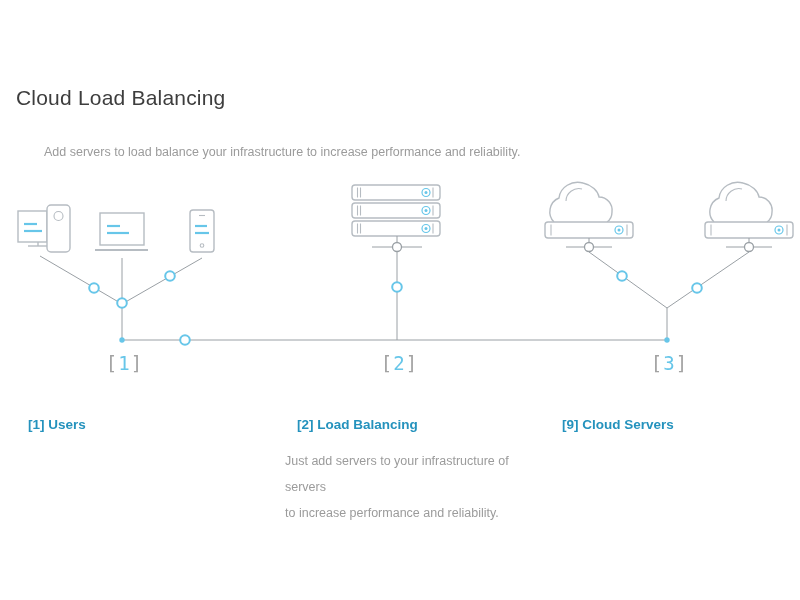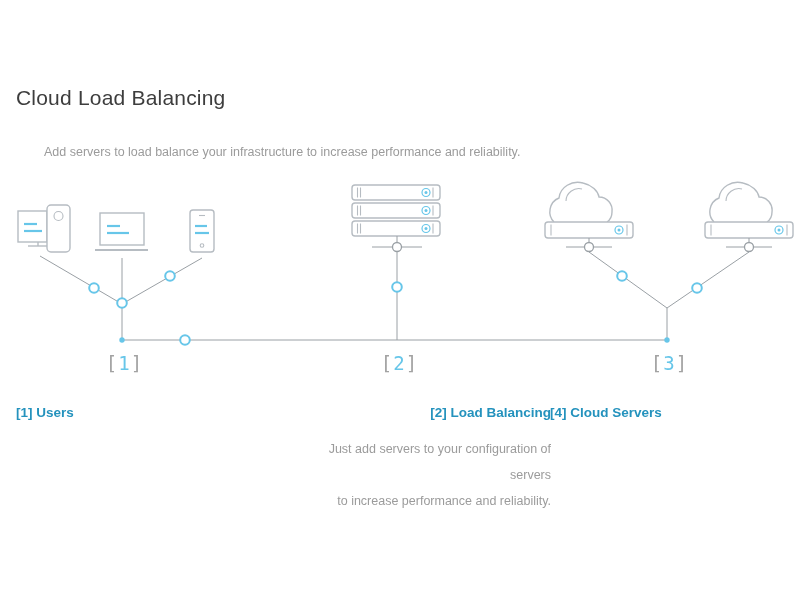--- a/index.html
+++ b/index.html
@@ -35,28 +35,28 @@
     position:absolute;top:352px;transform:translateX(-50%);
     font-family:"DejaVu Sans Mono","Liberation Mono",monospace;
     font-size:19px;line-height:22px;white-space:nowrap;
   }
   .marker .bracket{color:var(--bracket-gray);}
   .marker .digit{color:var(--accent-blue);padding:0 1px;}
 
   .sections{position:absolute;left:0;top:405px;width:800px;}
   .section{position:absolute;top:0;}
   .section h3{
-    margin:0;font-size:13.5px;font-weight:700;color:var(--heading-blue);
+    margin:12px;font-size:13.5px;font-weight:700;color:var(--heading-blue);
   }
   .section p{
     margin:16px 0 0 0;font-size:12.5px;line-height:26px;
     color:var(--body-gray);white-space:pre-line;
   }
   .section.s1{left:16px;width:262px;}
-  .section.s2{left:285px;width:266px;text-align:right;}
+  .section.s2{left:285px;width:266px;}
   .section.s3{left:550px;width:250px;}
 </style>
 </head>
 <body>
 
 <h1 class="page-title">Cloud Load Balancing</h1>
 <p class="page-subtitle">Add servers to load balance your infrastructure to increase performance and reliability.</p>
 
 <div class="diagram">
   <svg width="800" height="230" viewBox="0 0 800 230">
@@ -169,19 +169,19 @@
 <div class="marker" style="left:124px"><span class="bracket">[</span><span class="digit">1</span><span class="bracket">]</span></div>
 <div class="marker" style="left:399px"><span class="bracket">[</span><span class="digit">2</span><span class="bracket">]</span></div>
 <div class="marker" style="left:669px"><span class="bracket">[</span><span class="digit">3</span><span class="bracket">]</span></div>
 
 <div class="sections">
   <section class="section s1">
     <h3>[1] Users</h3>
   </section>
   <section class="section s2">
     <h3>[2] Load Balancing</h3>
-    <p>Just add servers to your configuration of servers
+    <p>Just add servers to your infrastructure of servers
 to increase performance and reliability.</p>
   </section>
   <section class="section s3">
-    <h3>[4] Cloud Servers</h3>
+    <h3>[9] Cloud Servers</h3>
   </section>
 </div>
 
 </body></html>

